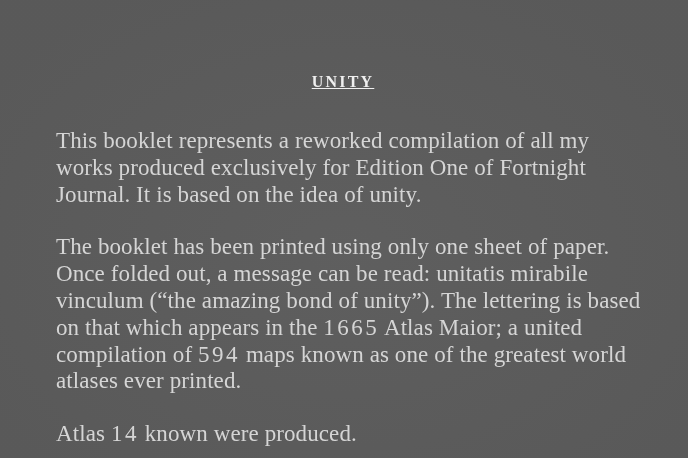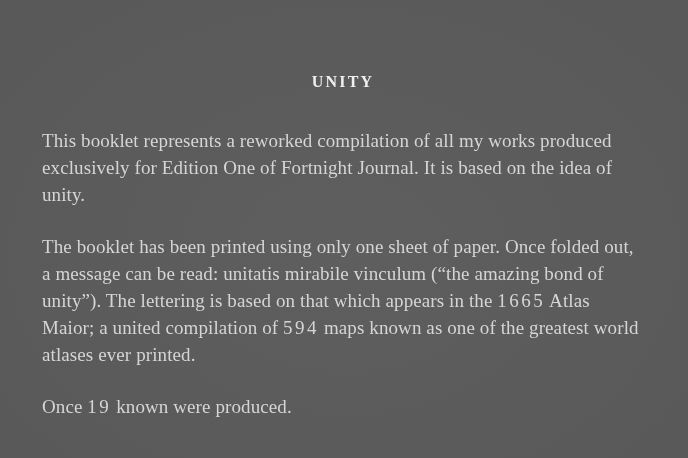--- a/index.html
+++ b/index.html
@@ -25,38 +25,39 @@
   }
   .title {
     margin: 0 0 38px 0;
     text-align: center;
     font-size: 16px;
     line-height: 1;
     font-weight: bold;
     letter-spacing: 2.2px;
     color: #efefef;
     text-transform: uppercase;
+    text-decoration: underline;
   }
   .body-text p {
-    margin: 0 0 26px 0;
-    font-size: 19px;
+    margin: 0 0 26px 14px;
+    font-size: 23px;
     line-height: 26.8px;
     letter-spacing: 0.1px;
     color: #d5d5d5;
     text-align: left;
   }
   .seg-italic {
   }
   .seg-number {
     letter-spacing: 2.5px;
   }
 </style>
 </head>
 <body>
 
 <div class="page">
   <h1 class="title">UNITY</h1>
   <div class="body-text" id="paragraphs">
       <p><span class="seg-normal">This booklet represents a reworked compilation of all my works produced exclusively for Edition One of Fortnight Journal. It is based on the idea of unity.</span></p>
       <p><span class="seg-normal">The booklet has been printed using only one sheet of paper. Once folded out, a message can be read: </span><span class="seg-italic">unitatis mirabile vinculum</span><span class="seg-normal"> (“the amazing bond of unity”). The lettering is based on that which appears in the </span><span class="seg-number">1665</span><span class="seg-normal"> </span><span class="seg-italic">Atlas Maior</span><span class="seg-normal">; a united compilation of </span><span class="seg-number">594</span><span class="seg-normal"> maps known as one of the greatest world atlases ever printed.</span></p>
-      <p><span class="seg-normal">Once </span><span class="seg-number">19</span><span class="seg-normal"> known were produced.</span></p>
+      <p><span class="seg-normal">Atlas </span><span class="seg-number">14</span><span class="seg-normal"> known were produced.</span></p>
     </div>
 </div>
 
 </body></html>

